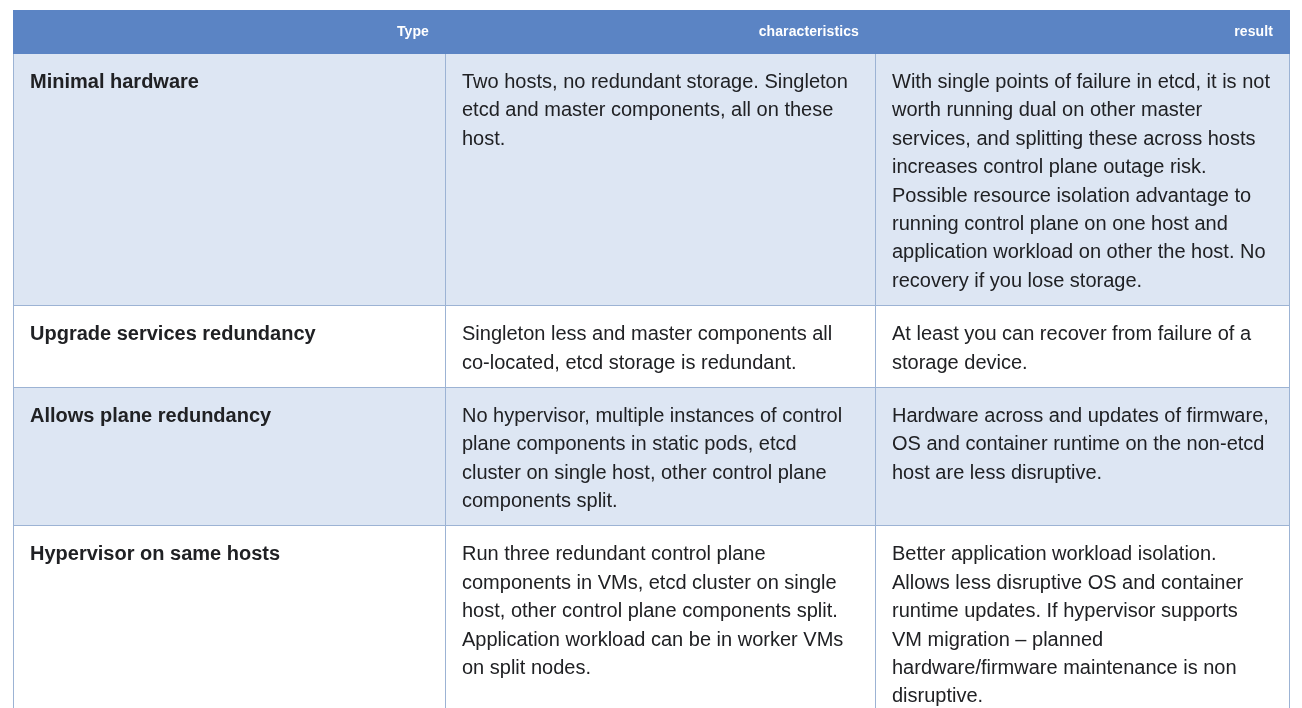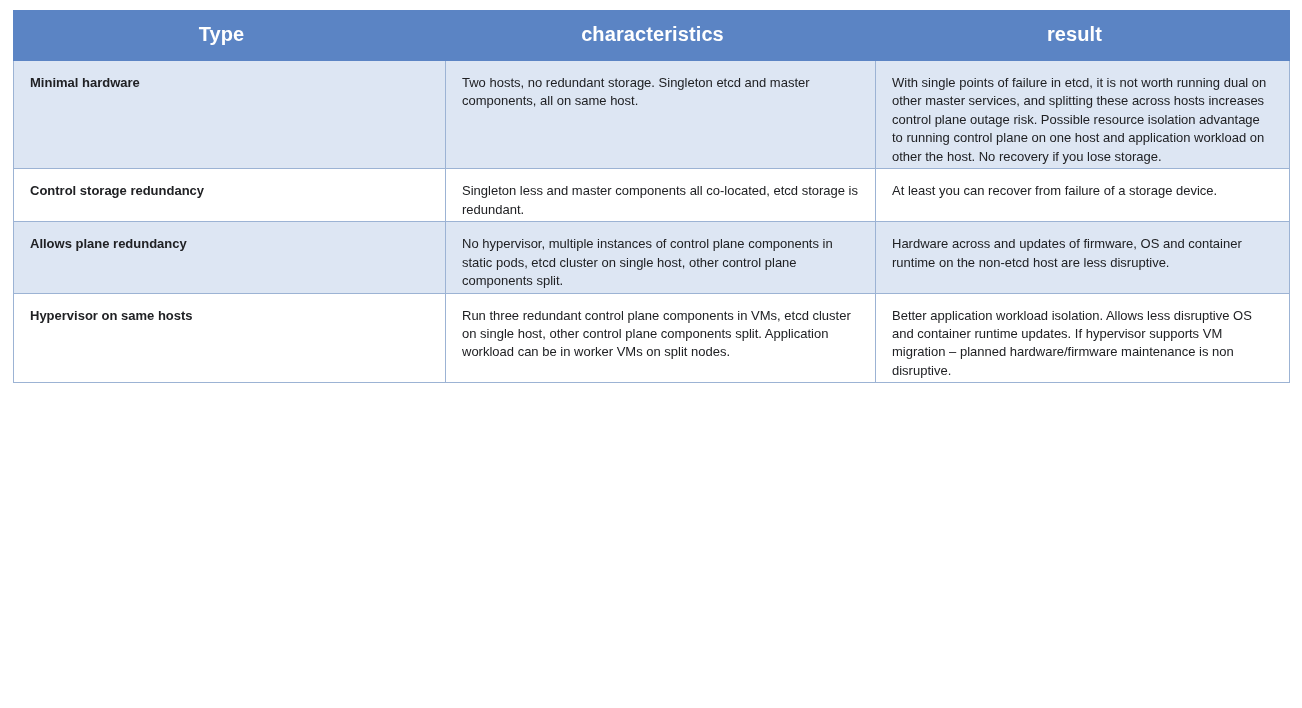--- a/index.html
+++ b/index.html
@@ -23,32 +23,32 @@
     width: 100%;
     table-layout: fixed;
   }
   table.matrix col.c1 { width: 432px; }
   table.matrix col.c2 { width: 430px; }
   table.matrix col.c3 { width: 414px; }
 
   table.matrix thead th {
     background: #5b84c4;
     color: #ffffff;
-    font-size: 20px;
+    font-size: 14px;
     font-weight: bold;
-    text-align: center;
+    text-align: right;
     padding: 12px 16px 14px 0;
     border: 1px solid #5b84c4;
     vertical-align: middle;
     letter-spacing: 0.1px;
   }
   table.matrix tbody td {
     border: 1px solid #9cb3d4;
-    padding: 13px 16px 2px 16px;
-    font-size: 13px;
+    padding: 13px 16px 11px 16px;
+    font-size: 20px;
     line-height: 1.42;
     vertical-align: top;
     background: #ffffff;
   }
   table.matrix tbody tr.shaded td {
     background: #dde6f3;
   }
   table.matrix tbody td.type-cell {
     font-weight: bold;
   }
@@ -66,25 +66,25 @@
     <thead>
       <tr>
         <th>Type</th>
         <th>characteristics</th>
         <th>result</th>
       </tr>
     </thead>
     <tbody>
       <tr class="shaded">
         <td class="type-cell">Minimal hardware</td>
-        <td>Two hosts, no redundant storage. Singleton etcd and master components, all on same host.</td>
+        <td>Two hosts, no redundant storage. Singleton etcd and master components, all on these host.</td>
         <td>With single points of failure in etcd, it is not worth running dual on other master services, and splitting these across hosts increases control plane outage risk. Possible resource isolation advantage to running control plane on one host and application workload on other the host. No recovery if you lose storage.</td>
       </tr>
       <tr>
-        <td class="type-cell">Control storage redundancy</td>
+        <td class="type-cell">Upgrade services redundancy</td>
         <td>Singleton less and master components all co-located, etcd storage is redundant.</td>
         <td>At least you can recover from failure of a storage device.</td>
       </tr>
       <tr class="shaded">
         <td class="type-cell">Allows plane redundancy</td>
         <td>No hypervisor, multiple instances of control plane components in static pods, etcd cluster on single host, other control plane components split.</td>
         <td>Hardware across and updates of firmware, OS and container runtime on the non-etcd host are less disruptive.</td>
       </tr>
       <tr>
         <td class="type-cell">Hypervisor on same hosts</td>

